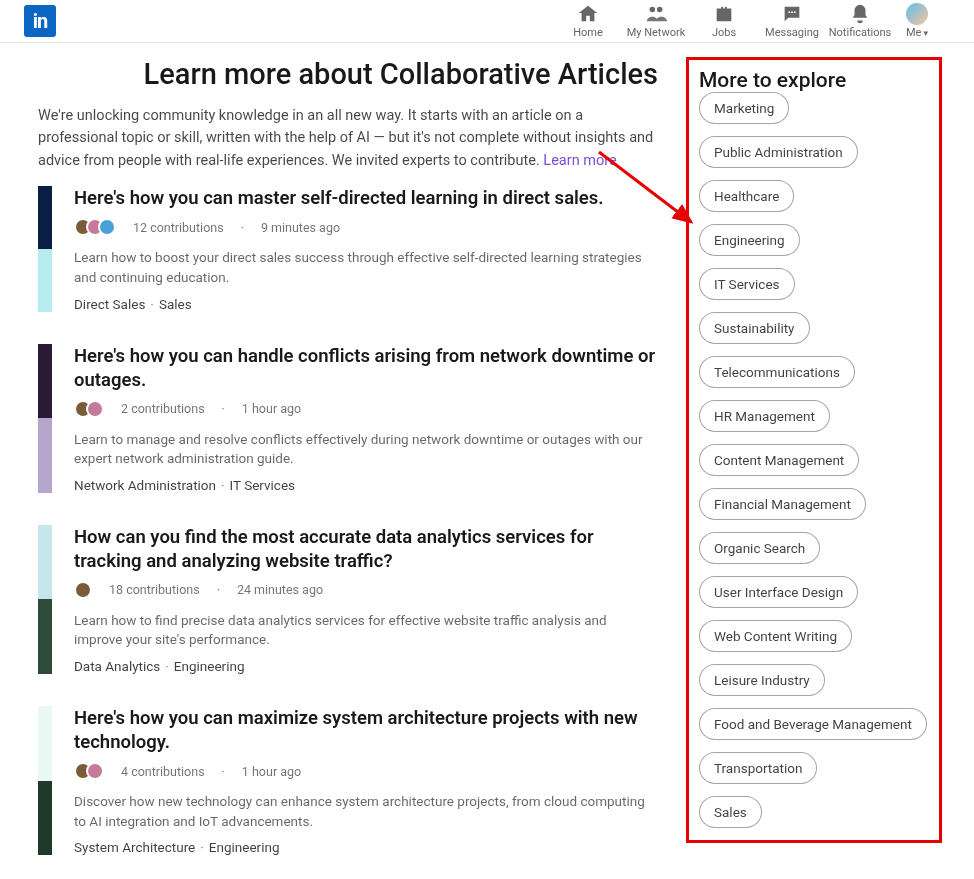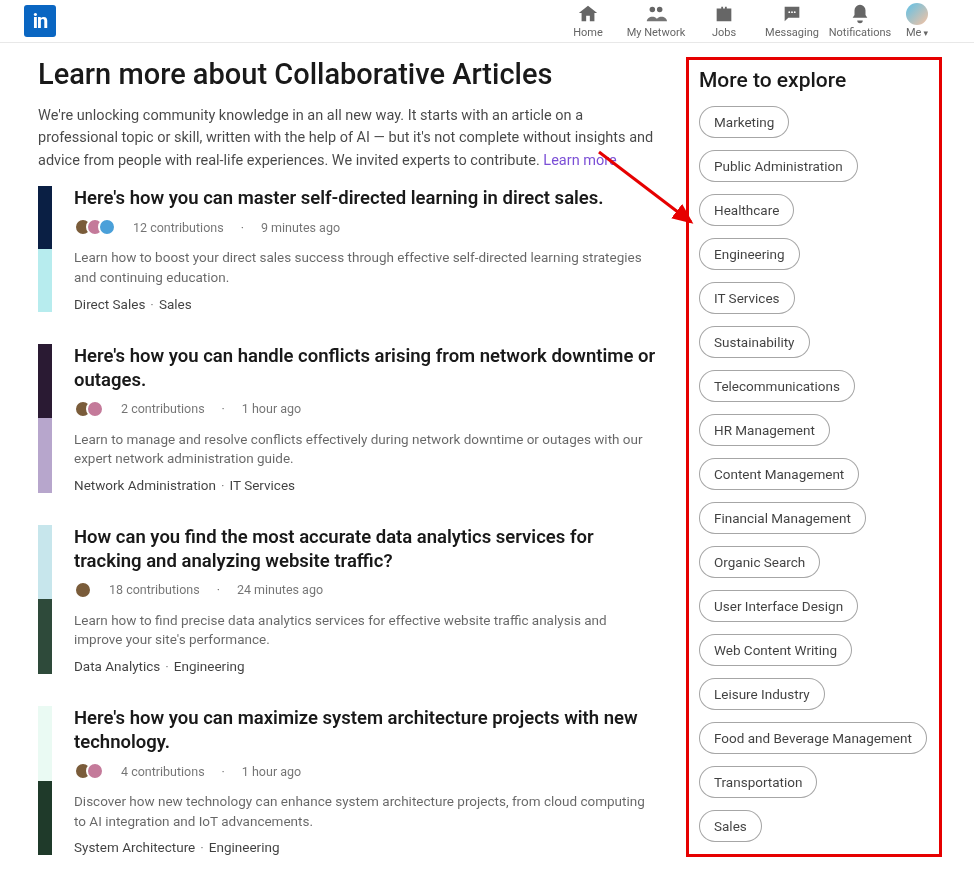--- a/index.html
+++ b/index.html
@@ -51,20 +51,21 @@
     padding: 14px 24px 0 38px;
     gap: 28px;
     align-items: flex-start;
   }
   .main { flex: 1; max-width: 620px; }
   .page-title {
     font-size: 29px;
     font-weight: 500;
     color: rgba(0,0,0,0.9);
     margin-bottom: 14px;
+    text-align: right;
   }
   .page-desc {
     font-size: 14.5px;
     color: rgba(0,0,0,0.72);
     line-height: 1.55;
   }
   .learn-more { color: #7b4fd6; text-decoration: none; }
   
   .article {
     display: flex;
@@ -112,21 +113,20 @@
   .sidebar {
     width: 256px;
     flex-shrink: 0;
     border: 3px solid #e60000;
     padding: 8px 10px 12px 10px;
     position: relative;
   }
   .sidebar-title {
     font-size: 21px; font-weight: 500;
     color: rgba(0,0,0,0.9);
-    margin-bottom: 14px;
   }
   .chips { display:flex; flex-direction: column; align-items:flex-start; gap: 12px; }
   .chip {
     display: inline-block;
     padding: 7px 14px;
     border: 1px solid rgba(0,0,0,0.35);
     border-radius: 18px;
     font-size: 13.5px;
     color: rgba(0,0,0,0.75);
     background: #fff;

